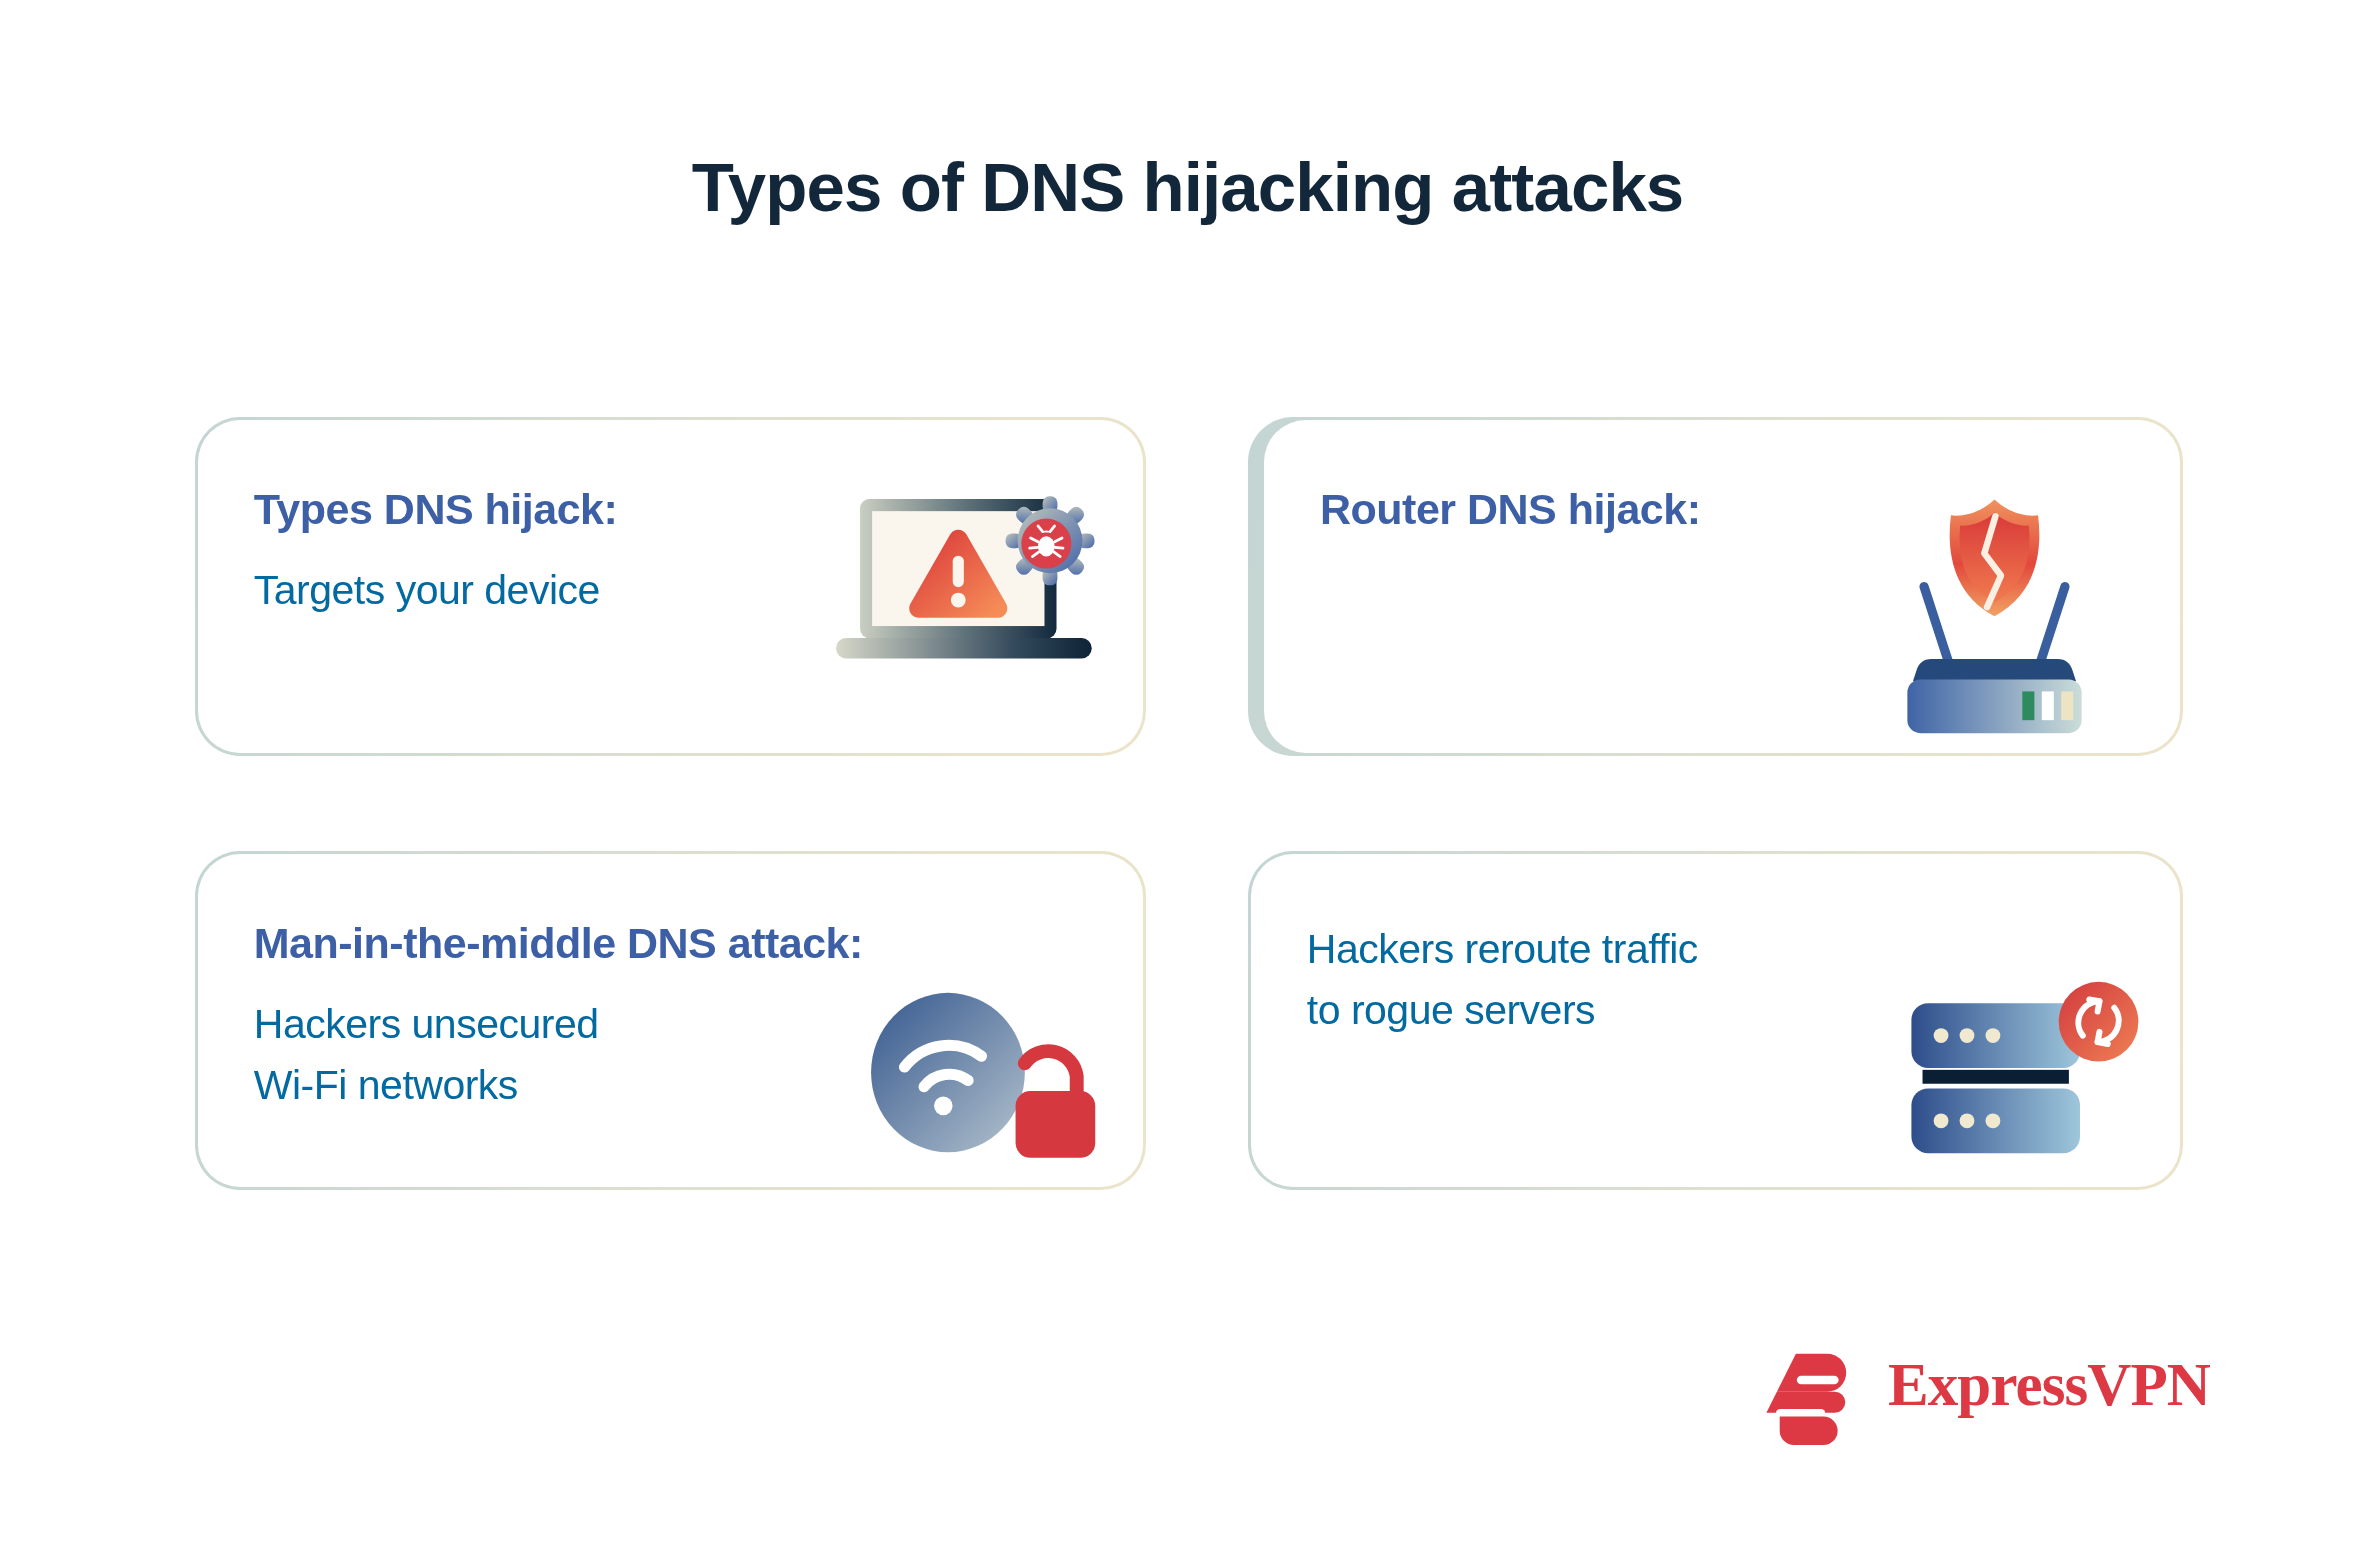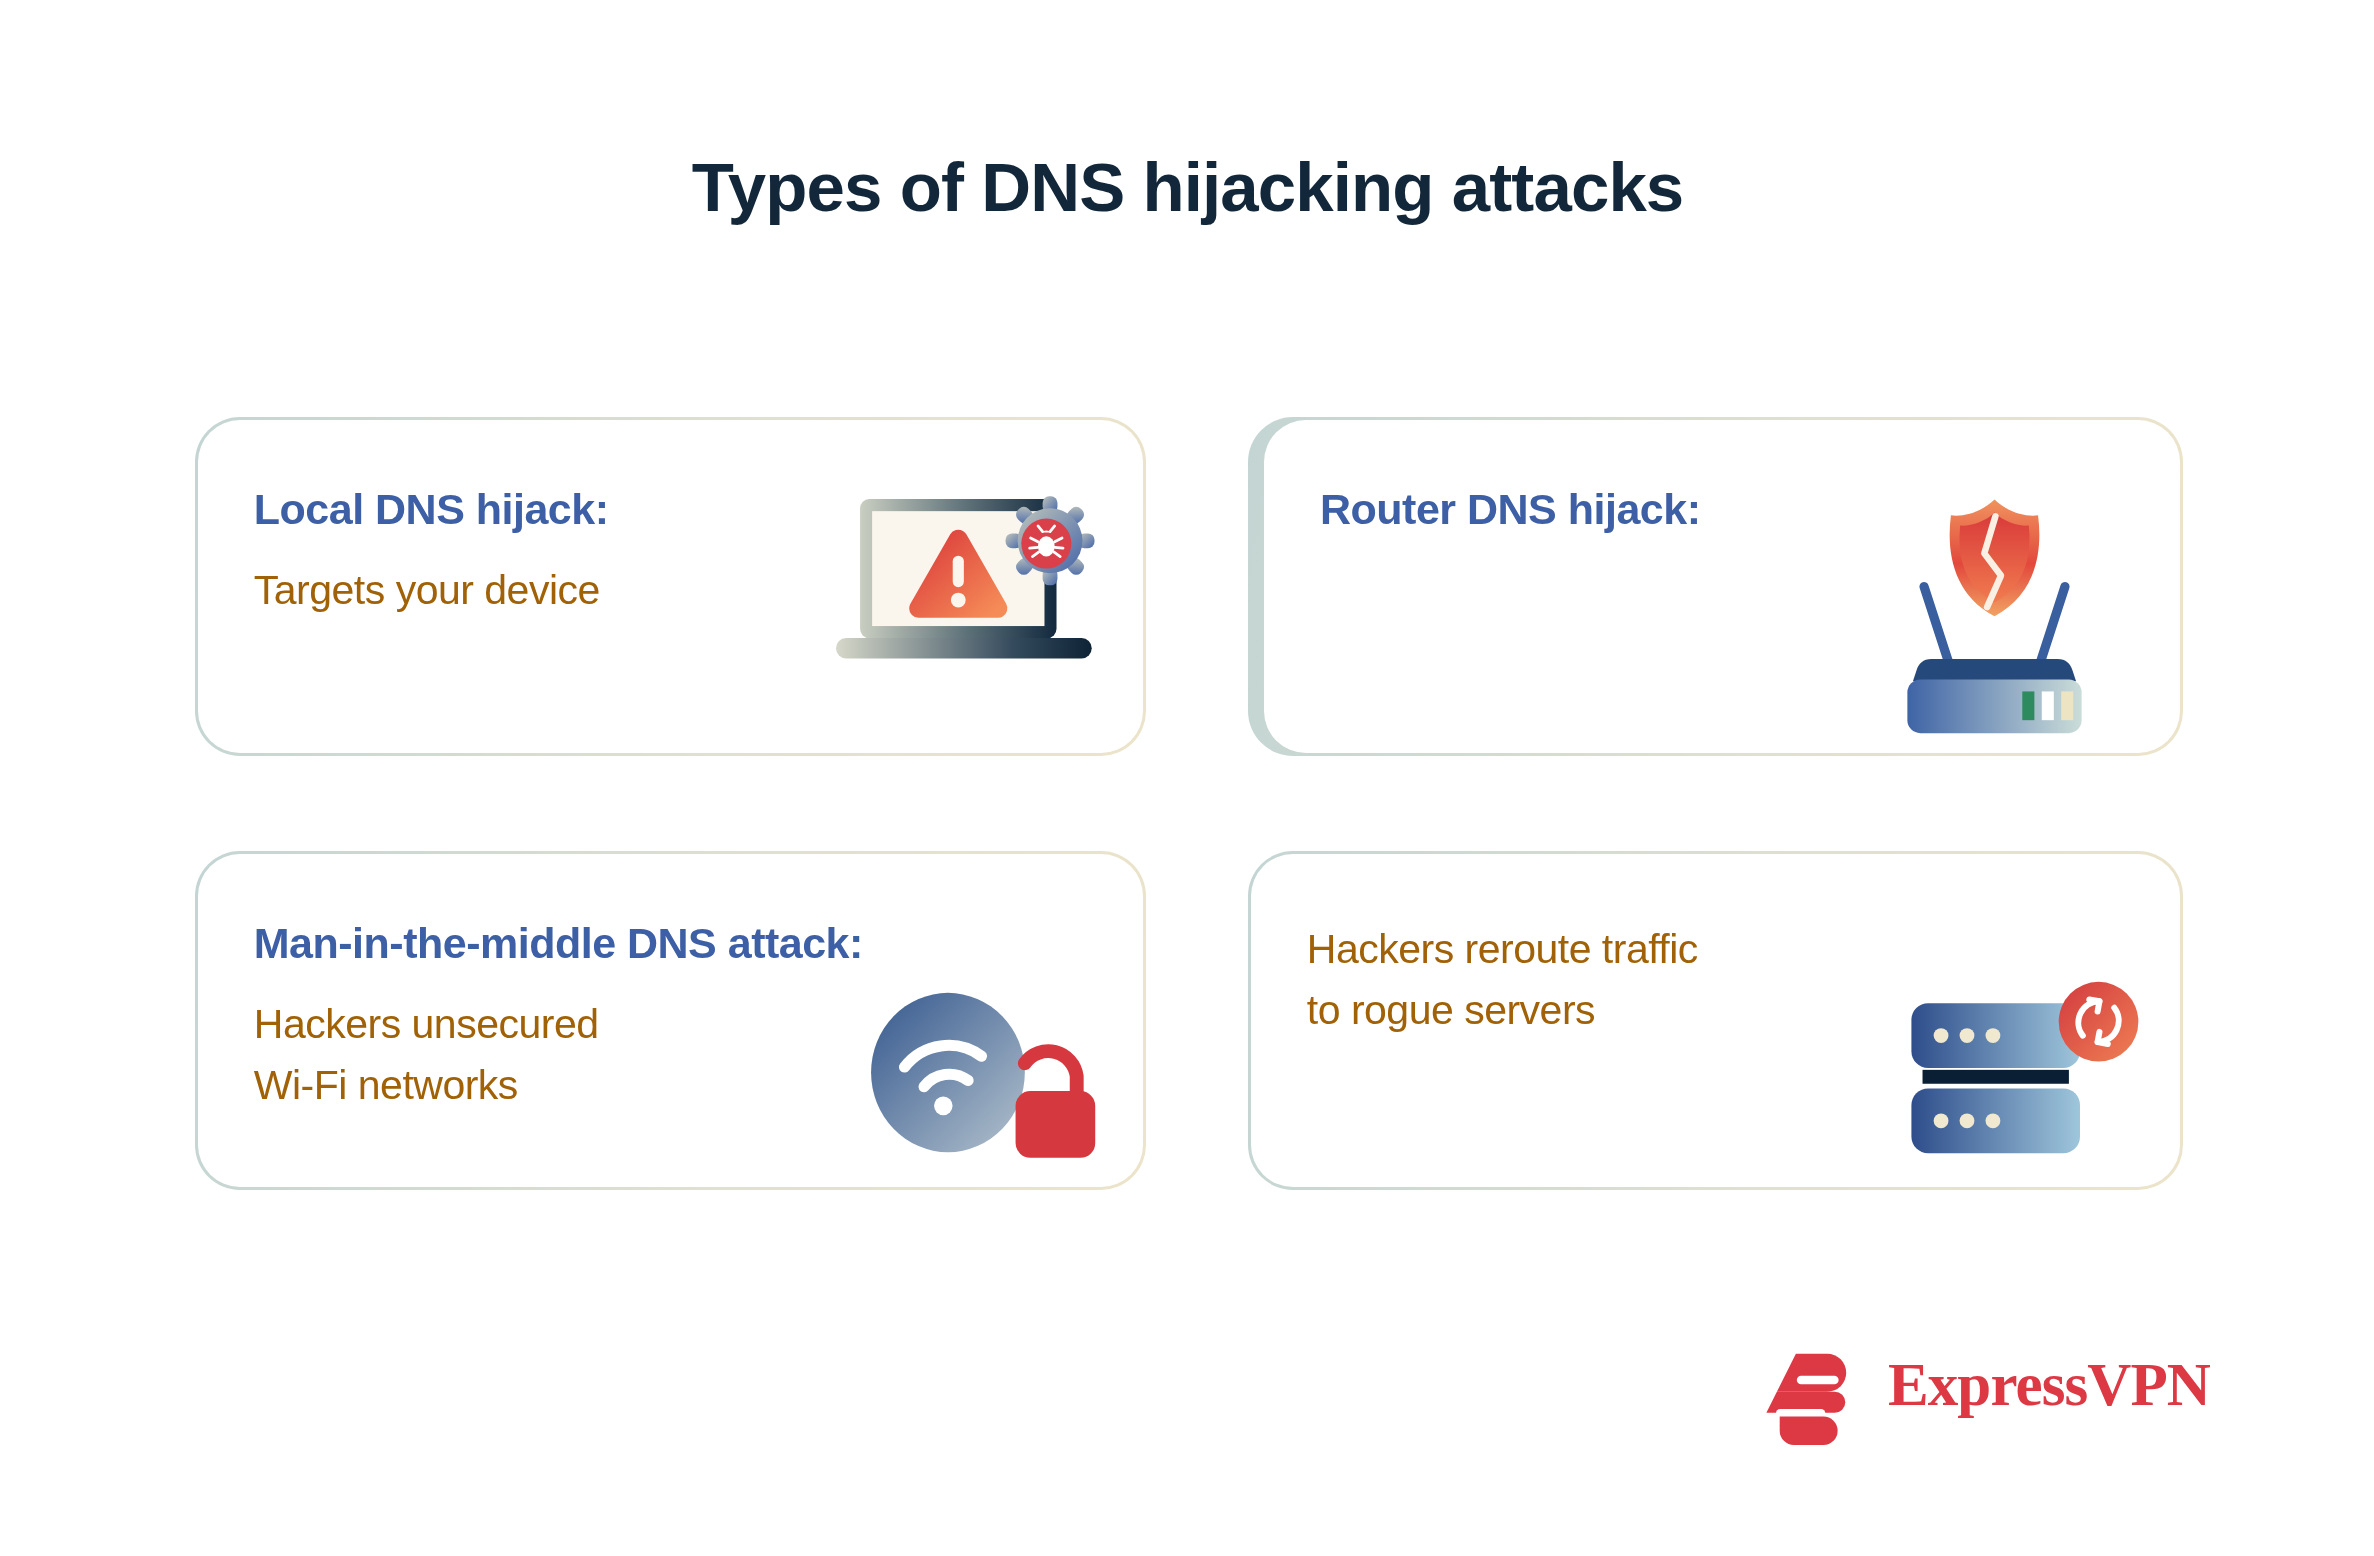--- a/index.html
+++ b/index.html
@@ -20,21 +20,21 @@
     background:#ffffff;border-radius:42px;padding:65px 56px 0 56px;
   }
   .card-1{left:195px;top:417px;width:951px;height:339px;}
   .card-2{left:1248px;top:417px;width:935px;height:339px;padding-left:16px;}
   .card-3{left:195px;top:851px;width:951px;height:339px;}
   .card-4{left:1248px;top:851px;width:935px;height:339px;}
   .card-heading{
     margin:0 0 26px 0;font-size:43px;font-weight:700;color:#3d5fa6;letter-spacing:-0.5px;
   }
   .card-body{
-    margin:0;font-size:41px;font-weight:400;color:#a16207;line-height:1.5;
+    margin:0;font-size:41px;font-weight:400;color:#0369a1;line-height:1.5;
     white-space:pre-line;letter-spacing:-0.5px;
   }
   .card-icon{position:absolute;line-height:0;}
   .icon-laptop{right:42px;top:65px;}
   .icon-router{right:74px;top:74px;}
   .icon-wifi{right:42px;top:137px;}
   .icon-server{right:37px;top:121px;}
   .brand{
     position:absolute;top:1350px;right:165px;display:flex;align-items:flex-start;gap:28px;
   }
@@ -46,21 +46,21 @@
 </style>
 </head>
 <body>
 
 <div class="page">
 
   <h1 class="title">Types of DNS hijacking attacks</h1>
 
   <section class="card card-1">
     <div class="card-inner">
-      <h2 class="card-heading">Local DNS hijack:</h2>
+      <h2 class="card-heading">Types DNS hijack:</h2>
       <p class="card-body">Targets your device</p>
       <div class="card-icon icon-laptop">
         <svg width="278" height="195" viewBox="0 0 300 210">
           <defs>
             <linearGradient id="lapGrad" x1="0" y1="0" x2="1" y2="0">
               <stop offset="0%" stop-color="#c9cec1"></stop>
                 <stop offset="55%" stop-color="#5c7078"></stop>
                 <stop offset="100%" stop-color="#12293e"></stop>
             </linearGradient>
             <linearGradient id="baseGrad" x1="0" y1="0" x2="1" y2="0">

